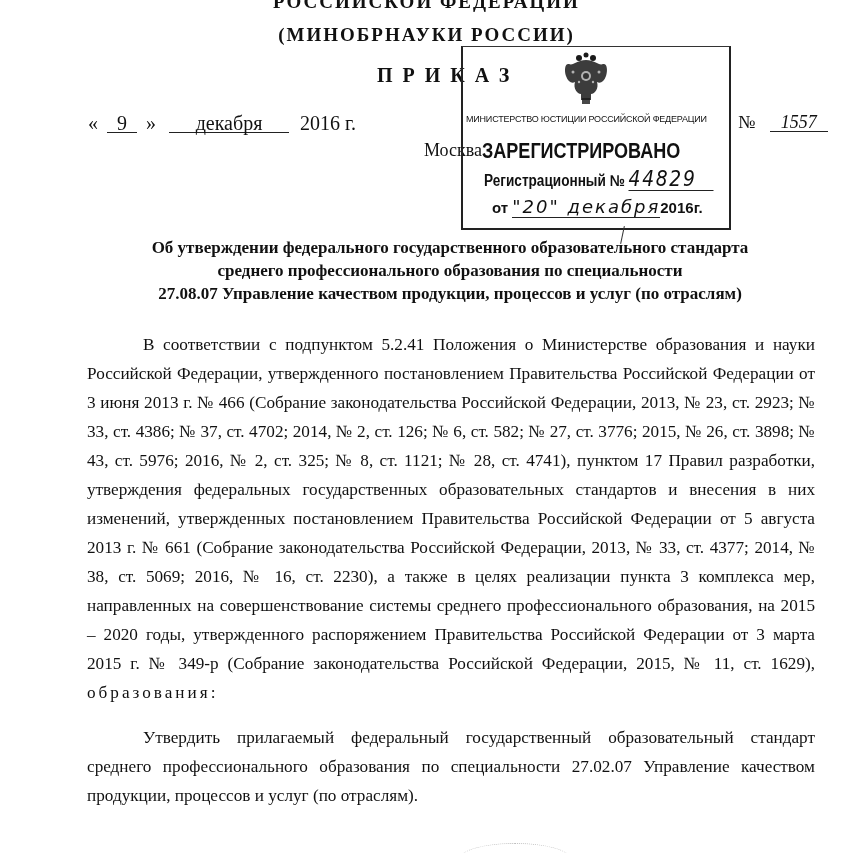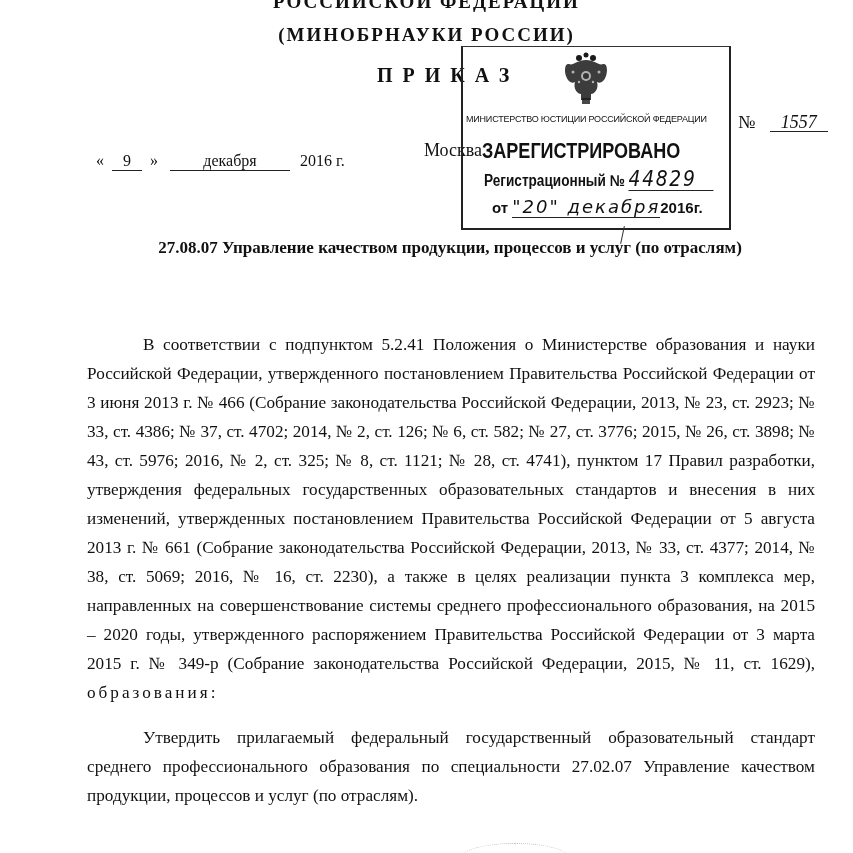--- a/index.html
+++ b/index.html
@@ -12,21 +12,21 @@
     .hdr {
       left: 0; width: 853px; text-align: center; font-weight: bold;
       letter-spacing: 2px; font-size: 19px;
     }
     #hdr1 { top: -9px; }
     #hdr2 { top: 24px; }
     #prikaz {
       top: 64px; left: 377px; font-size: 20px; font-weight: bold;
       letter-spacing: 10px;
     }
-    #date-row { top: 112px; left: 96px; font-size: 16px; white-space: nowrap; margin-top: 40px; }
+    #date-row { top: 112px; left: 88px; font-size: 20px; white-space: nowrap; }
     .uline { display: inline-block; border-bottom: 1px solid #222; text-align: center; line-height: 18px; }
     #day { width: 30px; margin: 0 4px; }
     #month { width: 120px; margin: 0 6px 0 8px; }
     #city { top: 140px; left: 424px; font-size: 18px; }
     #num-row { top: 112px; left: 738px; font-size: 18px; white-space: nowrap; }
     #num-val { width: 58px; margin-left: 10px; font-style: italic; }
 
     
     #stamp {
       top: 46px; left: 461px; width: 270px; height: 184px;
@@ -107,20 +107,22 @@
   <span>Регистрационный №</span>
   <span id="regnum" class="hand">44829</span>
 </div>
 <div class="abs" id="regdate-row">
   <span>от</span>
   <span id="regdate" class="hand">"20" декабря</span><span>2016г.</span>
 </div>
 <div class="abs" id="stamp-tick"></div>
 
 <div class="abs" id="title">
+  <div>Об утверждении федерального государственного образовательного стандарта</div>
+  <div>среднего профессионального образования по специальности</div>
   <div>27.08.07 Управление качеством продукции, процессов и услуг (по отраслям)</div>
 </div>
 
 <div class="abs body-text" id="para1">
   <p><span>В соответствии с подпунктом 5.2.41 Положения о Министерстве образования и науки Российской Федерации, утвержденного постановлением Правительства Российской Федерации от 3 июня 2013 г. № 466 (Собрание законодательства Российской Федерации, 2013, № 23,  ст. 2923; № 33, ст. 4386; № 37, ст. 4702; 2014, № 2, ст. 126; № 6, ст. 582; № 27, ст. 3776; 2015, № 26, ст. 3898; № 43, ст. 5976; 2016, № 2, ст. 325; № 8, ст. 1121; № 28, ст. 4741), пунктом 17 Правил разработки, утверждения федеральных государственных образовательных стандартов и внесения в них изменений, утвержденных постановлением Правительства Российской Федерации от 5 августа 2013 г. № 661 (Собрание законодательства Российской Федерации, 2013, № 33, ст. 4377; 2014, № 38, ст. 5069; 2016, № 16, ст. 2230), а также в целях реализации пункта 3 комплекса мер, направленных на совершенствование системы среднего профессионального образования, на 2015 – 2020 годы, утвержденного распоряжением Правительства Российской Федерации от 3 марта 2015 г. № 349-р (Собрание законодательства Российской Федерации, 2015, № 11, ст. 1629),</span>
   <span class="spaced">образования:</span></p>
 </div>
 <div class="abs body-text" id="para2">
   <p>Утвердить прилагаемый федеральный государственный образовательный стандарт среднего профессионального образования по специальности 27.02.07 Управление качеством продукции, процессов и услуг (по отраслям).</p>
 </div>

